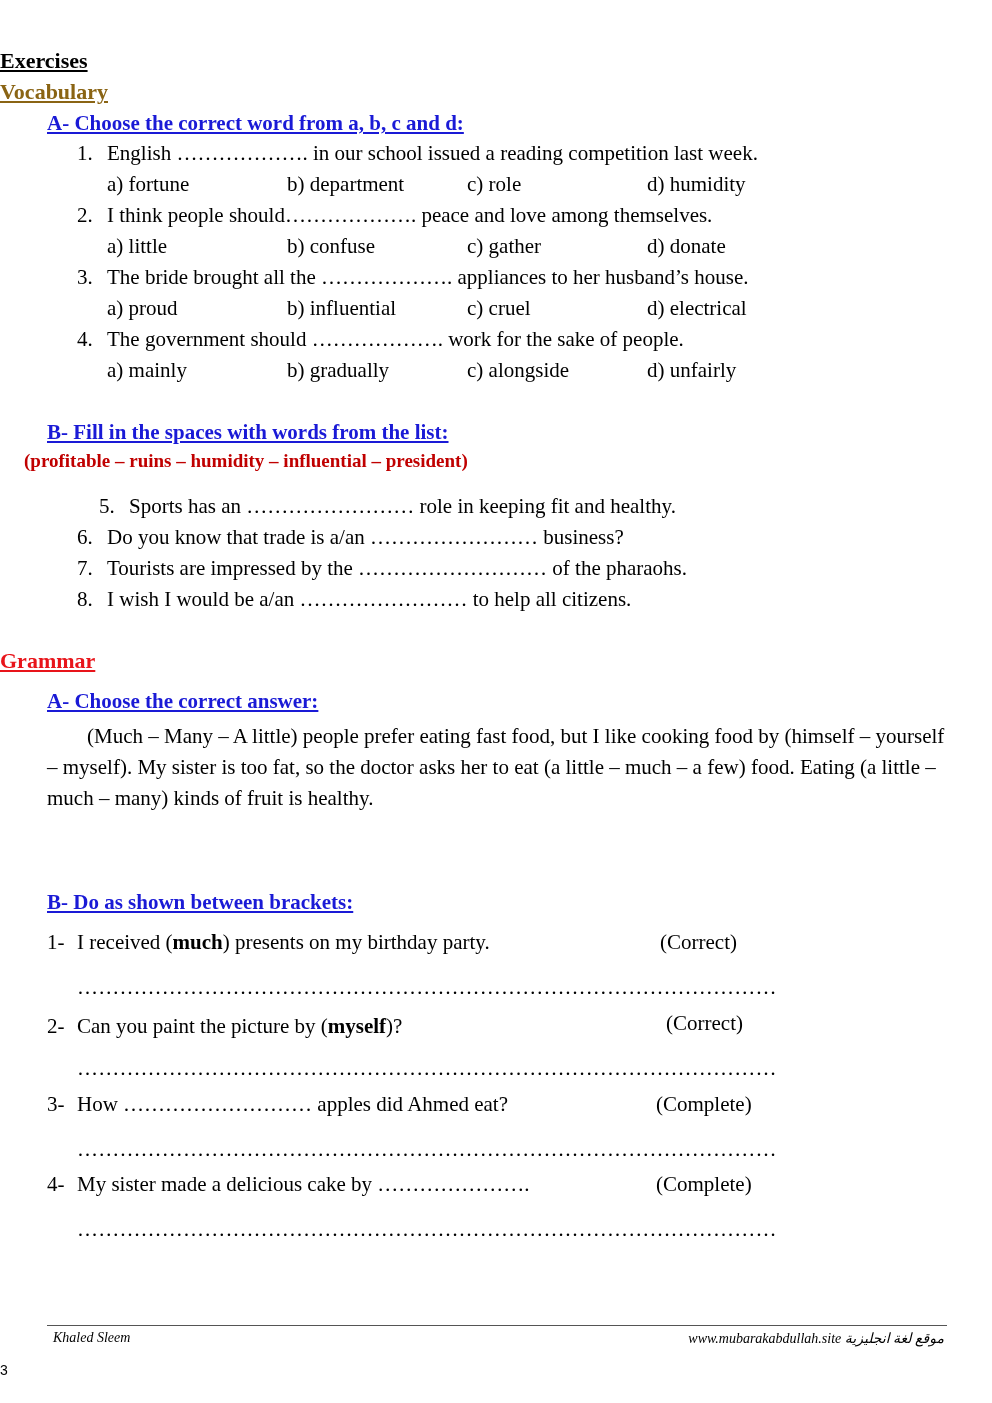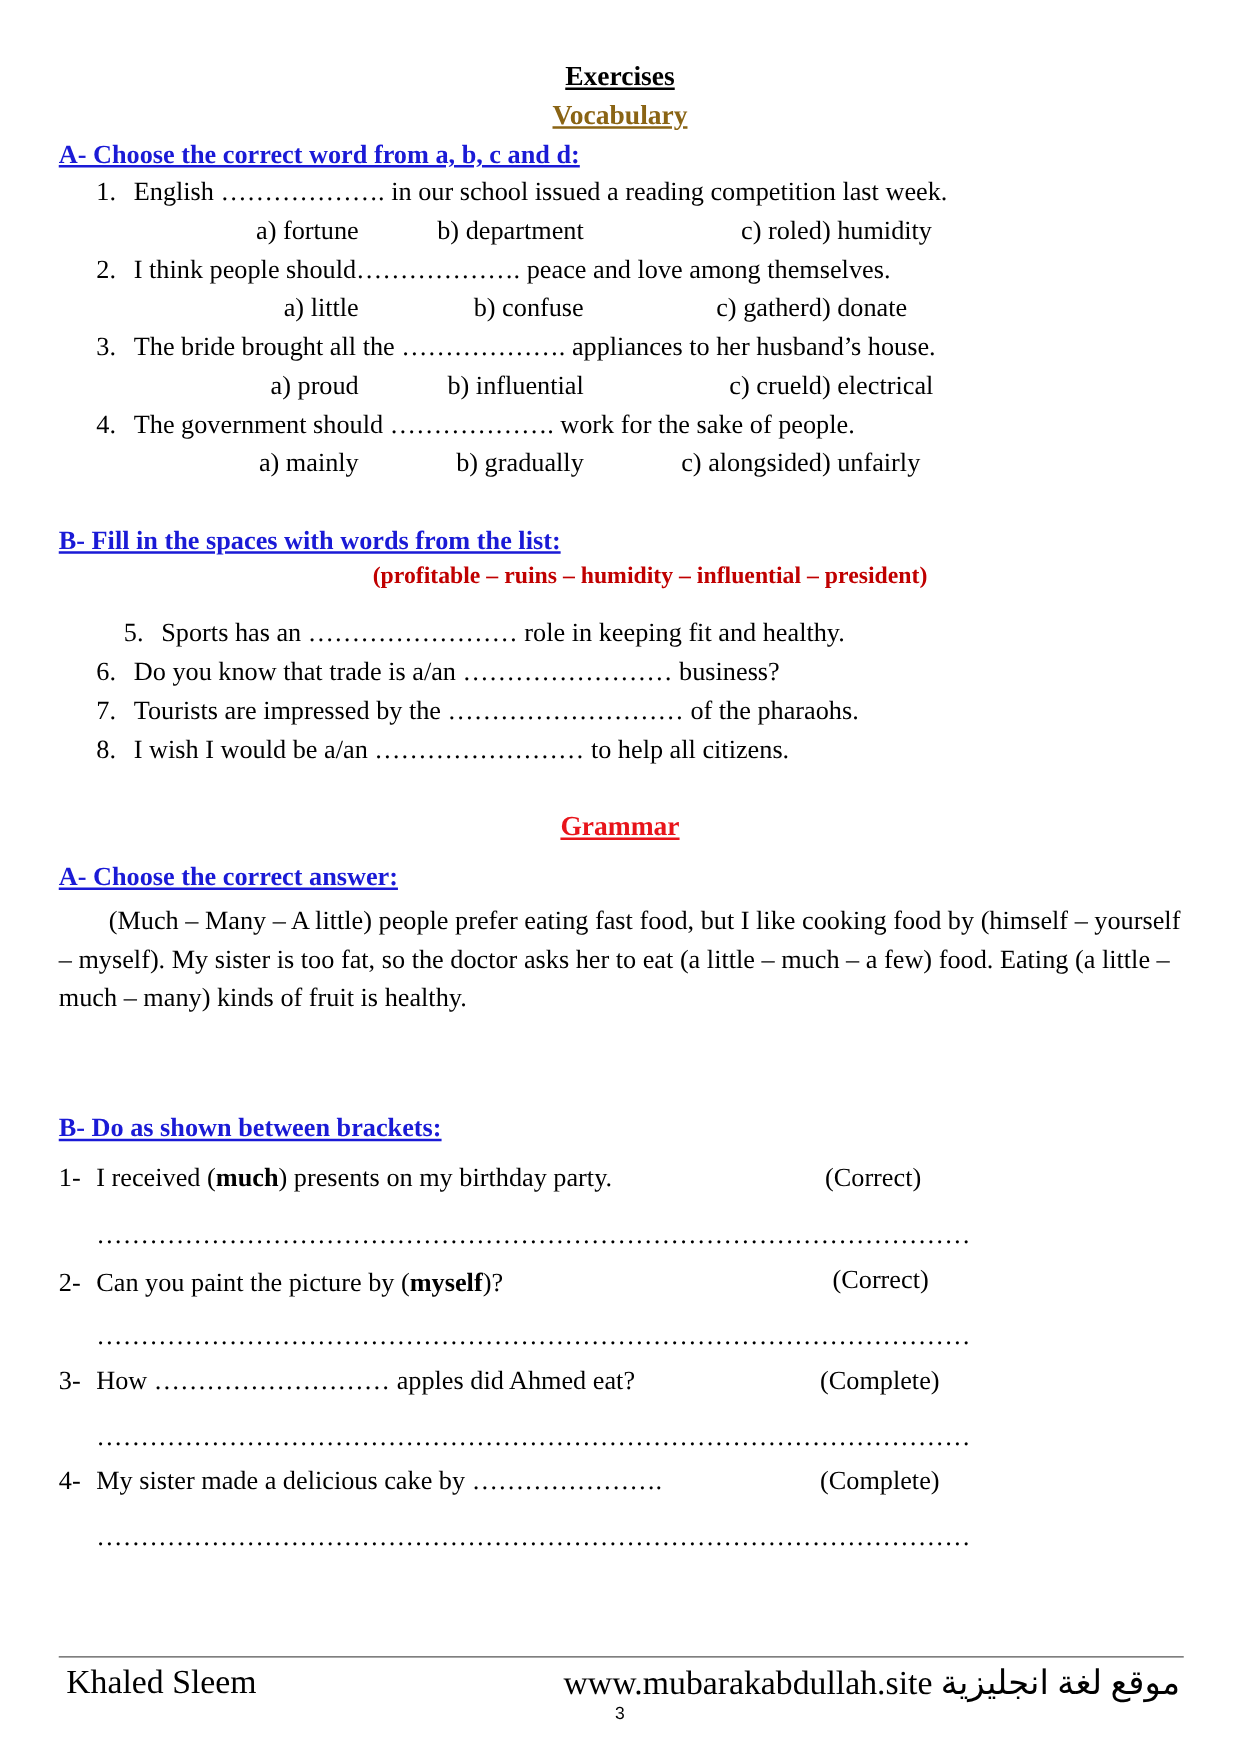--- a/index.html
+++ b/index.html
@@ -1,31 +1,31 @@
 <!DOCTYPE html>
 <html><head>
 <meta charset="utf-8">
 <style>
   html, body { margin: 0; padding: 0; background: #ffffff; }
   body { width: 992px; height: 1403px; position: relative; overflow: hidden;
          font-family: "Liberation Serif", serif; color: #000; font-size: 21px; }
   .abs { position: absolute; white-space: nowrap; }
-  .center { left: 0; width: 992px; text-align: center; }
+  .center { left: 0; width: 992px; text-align: left; }
   .title { font-weight: bold; text-decoration: underline; font-size: 22px; }
   .sec-head { font-weight: bold; text-decoration: underline; color: #1a1ad6; font-size: 21px; left: 47px; }
   .brown { color: #8a6414; }
   .red { color: #e8141a; }
   .darkred { color: #c00000; font-weight: bold; font-size: 19px; margin-left: 24px; }
   .q { left: 77px; }
   .qnum { display: inline-block; width: 30px; }
-  .opt { display: inline-block; text-align: right; }
+  .opt { display: inline-block; }
   .para { left: 47px; width: 900px; white-space: normal; line-height: 31px; }
   .dots { left: 77px; letter-spacing: 0.2px; }
   .footer-line { position: absolute; left: 47px; top: 1325px; width: 900px; height: 1px; background: #555; }
-  .footer { font-size: 27px; }
+  .footer { font-size: 14px; font-style: italic; }
 </style>
 </head>
 <body>
 
 <div class="abs center title" style="top:48px;">Exercises</div>
 <div class="abs center title brown" style="top:79px;">Vocabulary</div>
 
 <div class="abs sec-head" style="top:111px;">A- Choose the correct word from a, b, c and d:</div>
 
 <div class="abs q" style="top:141px;">

